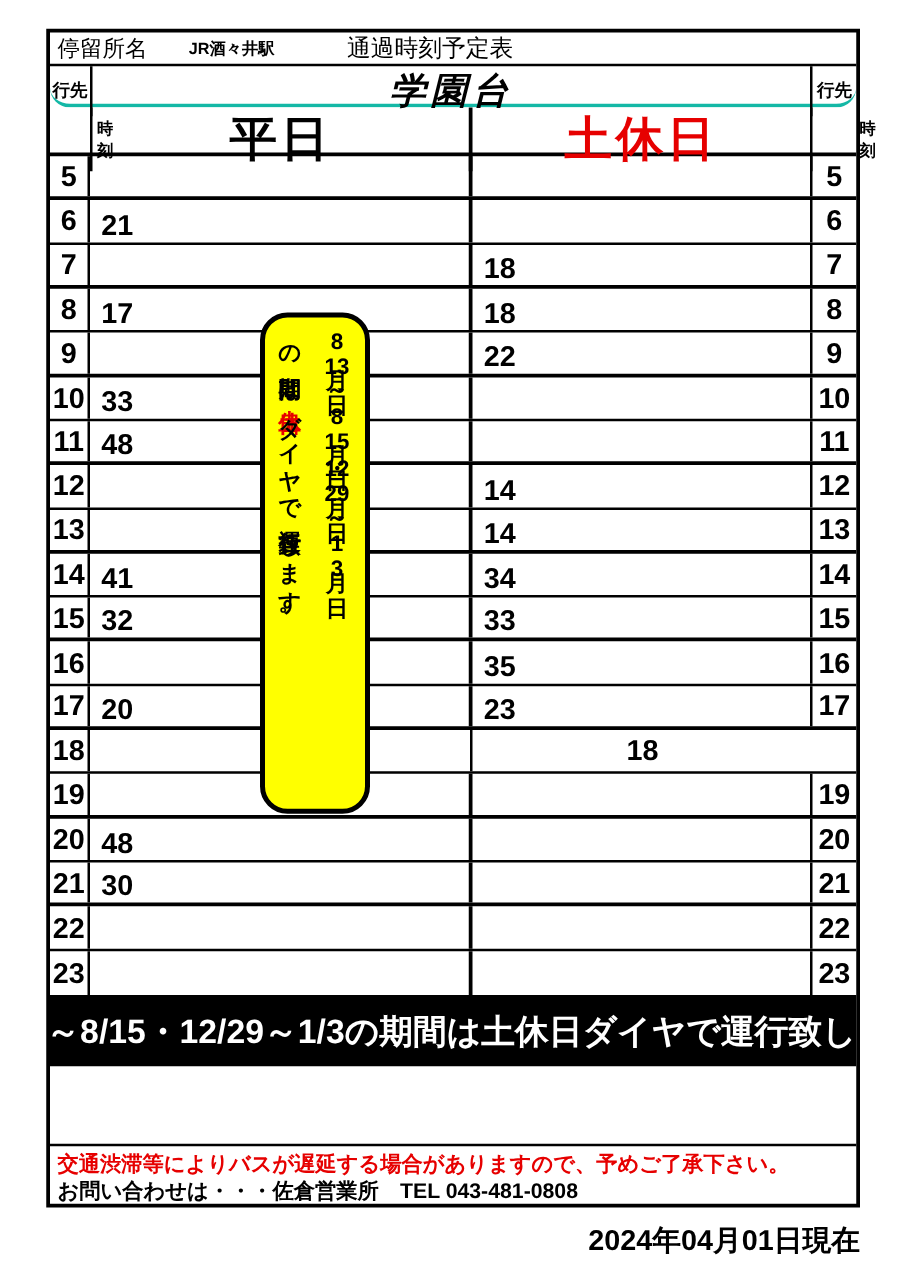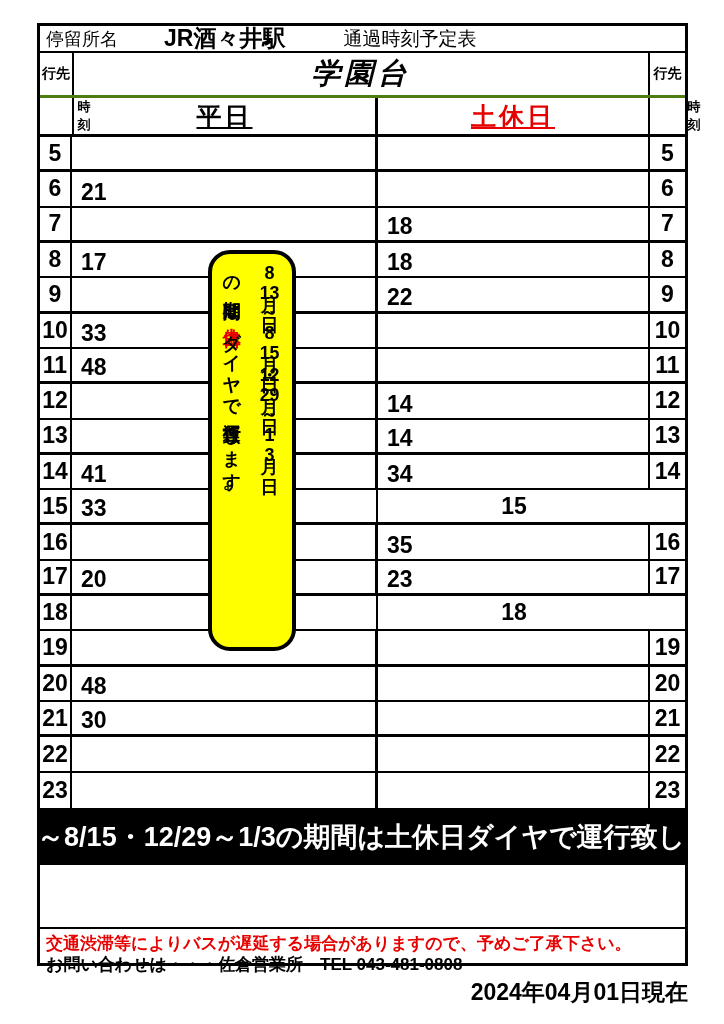--- a/index.html
+++ b/index.html
@@ -20,43 +20,43 @@
     width: 651px; height: 943px;
     border: 3px solid #000;
     background: #fff;
   }
   .r-top {
     height: 27px; border-bottom: 2px solid #000;
     display: flex; align-items: center;
     font-size: 18px; white-space: nowrap;
   }
   .r-top .stop-label { margin-left: 6px; font-weight: normal; font-size: 18px; }
-  .r-top .stop-name  { margin-left: 46px; font-size: 23px; }
+  .r-top .stop-name  { margin-left: 33px; font-size: 13px; }
   .r-top .sheet-title{ margin-left: 58px; font-weight: normal; font-size: 19px; }
 
   .grid4 { display: grid; grid-template-columns: 32px 306px 272px 35px; }
 
-  .r-dest { height: 45px; border-bottom: 3px solid #4d7c0f; }
+  .r-dest { height: 33px; border-bottom: 3px solid #14b8a6; border-radius: 16px; }
   .r-dest .small-label {
     font-size: 14px; display: flex; align-items: center; justify-content: center;
   }
   .r-dest .dest-name {
     grid-column: span 2;
     display: flex; align-items: center; justify-content: center;
     font-size: 29px; letter-spacing: 4px;
     border-left: 2px solid #000; border-right: 2px solid #000; font-style: italic;
   }
 
   .r-type { height: 39px; border-bottom: 3px solid #000; }
   .r-type .time-label {
     font-size: 13px; display: flex; align-items: center; justify-content: center; padding-left: 44px;
   }
   .r-type .wk-head, .r-type .hd-head {
     display: flex; align-items: center; justify-content: center;
-    font-size: 25px; letter-spacing: 3px; text-decoration: underline;
+    font-size: 38px; letter-spacing: 3px;
   }
   .r-type .wk-head { border-left: 2px solid #000; border-right: 3px solid #000; }
   .r-type .hd-head { border-right: 2px solid #000; }
 
   .rows { height: 671px; display: grid; grid-template-rows: repeat(19, 1fr); }
   .t-row { border-bottom: 2px solid #000; }
   .t-row.thick { border-bottom-width: 3px; }
   .t-row:last-child { border-bottom: 0; }
   .cell-hour {
     display: flex; align-items: center; justify-content: center;
@@ -191,20 +191,21 @@
           <div class="cell-hour right">13</div>
         </div>
         <div class="grid4 t-row">
           <div class="cell-hour left">14</div>
           <div class="cell-min wk">41</div>
           <div class="cell-min hd">34</div>
           <div class="cell-hour right">14</div>
         </div>
         <div class="grid4 t-row thick">
           <div class="cell-hour left">15</div>
+          <div class="cell-min wk">32</div>
           <div class="cell-min hd">33</div>
           <div class="cell-hour right">15</div>
         </div>
         <div class="grid4 t-row">
           <div class="cell-hour left">16</div>
           <div class="cell-min wk"></div>
           <div class="cell-min hd">35</div>
           <div class="cell-hour right">16</div>
         </div>
         <div class="grid4 t-row thick">

